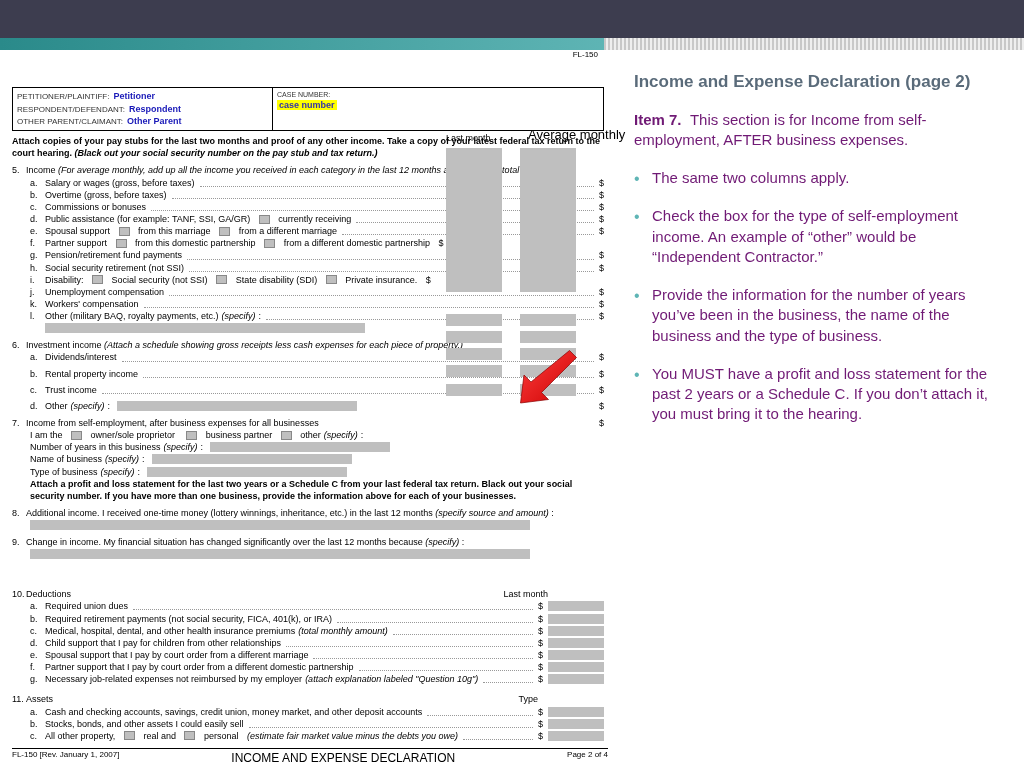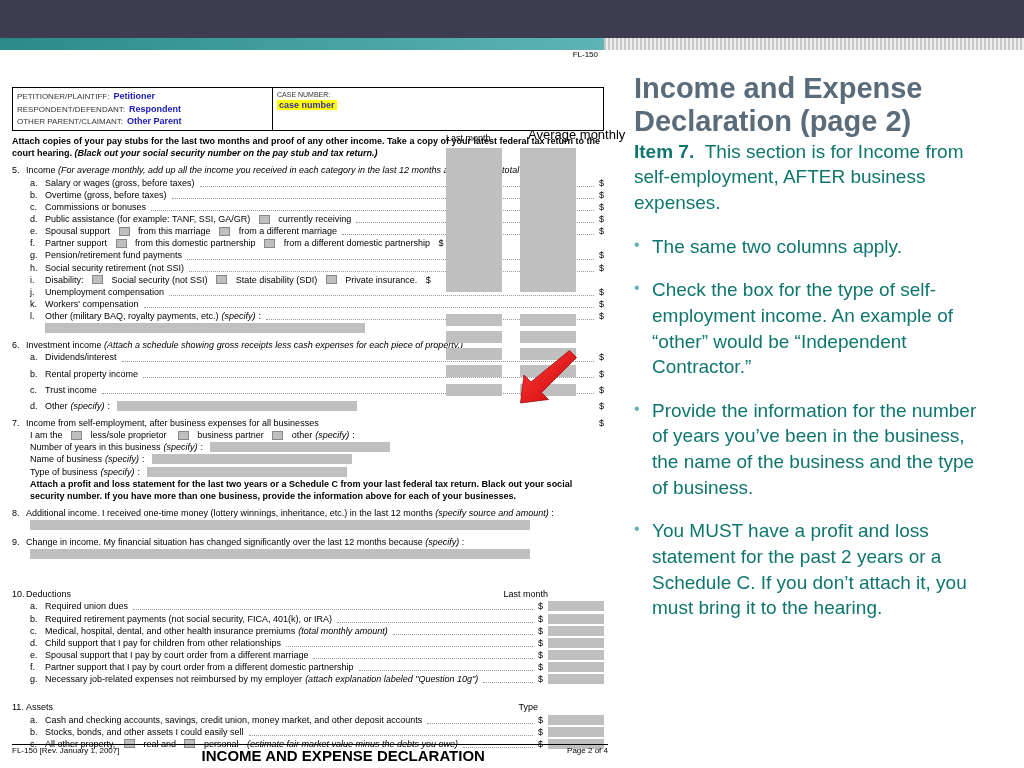--- a/index.html
+++ b/index.html
@@ -24,23 +24,23 @@
 .sh{font-weight:normal}
 .si{font-style:italic;font-weight:normal}
 .row{display:flex;align-items:center;gap:3px;padding-left:18px;min-height:12px}
 .row .let{width:12px}
 .dots{flex:1;border-bottom:1px dotted #999;margin:0 2px;height:8px}
 .chk{display:inline-block;width:11px;height:9px;background:#bfbfbf;border:1px solid #888;vertical-align:middle}
 .cols{position:absolute;left:446px;top:132px;font-size:9px;text-align:center}
 .col2{position:absolute;left:528px;top:126px;font-size:13px;text-align:left}
 .gray{background:#bfbfbf;display:inline-block;height:10px}
 .ftr{position:absolute;bottom:2px;left:12px;width:596px;border-top:1px solid #000;display:flex;justify-content:space-between;font-size:8px;padding-top:1px}
-.ftr .mid{font-weight:bold;font-size:15px}
-.title{color:#5a6b7a;font-weight:bold;font-size:29px;line-height:1.15;}
-.body{font-size:19px;color:#0f766e;line-height:1.35}
+.ftr .mid{font-weight:normal;font-size:12px}
+.title{color:#5a6b7a;font-weight:bold;font-size:17px;line-height:1.15;margin-bottom:18px}
+.body{font-size:15px;color:#701a75;line-height:1.35}
 .body b{font-weight:bold}
 .bl{margin-top:18px;padding-left:18px;position:relative}
 .bl::before{content:"•";position:absolute;left:0;color:#5fb5b5;font-size:16px}
 .arrow{position:absolute;left:510px;top:340px;width:70px;height:70px;pointer-events:none}
 .dol{color:#000}
 </style>
 </head>
 <body>
 
 <div class="topbar"></div>
@@ -156,21 +156,21 @@
       <div style="position:absolute;left:520px;top:314px;width:56px;height:12px;background:#bfbfbf"></div>
  <div style="position:absolute;left:446px;top:331px;width:56px;height:12px;background:#bfbfbf"></div>
       <div style="position:absolute;left:520px;top:331px;width:56px;height:12px;background:#bfbfbf"></div>
  <div style="position:absolute;left:446px;top:348px;width:56px;height:12px;background:#bfbfbf"></div>
       <div style="position:absolute;left:520px;top:348px;width:56px;height:12px;background:#bfbfbf"></div>
  <div style="position:absolute;left:446px;top:365px;width:56px;height:12px;background:#bfbfbf"></div>
       <div style="position:absolute;left:520px;top:365px;width:56px;height:12px;background:#bfbfbf"></div>
 
  <div class="sec">
   <div><span class="sn">7.</span><span class="sh">Income from self-employment, after business expenses for all businesses</span><span style="float:right" class="dol">$</span></div>
-  <div class="row"><span>I am the</span>&nbsp;<span class="chk"></span>&nbsp;<span>less/sole proprietor</span>&nbsp;&nbsp;<span class="chk"></span>&nbsp;<span>business partner</span>&nbsp;<span class="chk"></span>&nbsp;<span>other</span> <span class="si">(specify)</span> :</div>
+  <div class="row"><span>I am the</span>&nbsp;<span class="chk"></span>&nbsp;<span>owner/sole proprietor</span>&nbsp;&nbsp;<span class="chk"></span>&nbsp;<span>business partner</span>&nbsp;<span class="chk"></span>&nbsp;<span>other</span> <span class="si">(specify)</span> :</div>
   <div class="row"><span>Number of years in this business</span> <span class="si">(specify)</span>:<span class="gray" style="width:180px;margin-left:4px"></span></div>
   <div class="row"><span>Name of business</span> <span class="si">(specify)</span> :<span class="gray" style="width:200px;margin-left:4px"></span></div>
   <div class="row"><span>Type of business</span> <span class="si">(specify)</span> :<span class="gray" style="width:200px;margin-left:4px"></span></div>
   <div style="padding-left:18px;font-weight:bold">Attach a profit and loss statement for the last two years or a Schedule C from your last federal tax return. Black out your social security number. If you have more than one business, provide the information above for each of your businesses.</div>
  </div>
  <div style="position:absolute;left:446px;top:384px;width:56px;height:12px;background:#bfbfbf"></div>
       <div style="position:absolute;left:520px;top:384px;width:56px;height:12px;background:#bfbfbf"></div>
 
  <div class="sec">
   <div><span class="sn">8.</span><span class="sh">Additional income.</span> <span>I received one-time money (lottery winnings, inheritance, etc.) in the last 12 months</span> <span class="si">(specify source and amount)</span> :</div>
@@ -234,21 +234,21 @@
   <div class="row">
           <span class="let">g.</span>
           <span>Necessary job-related expenses not reimbursed by my employer</span>
           <span class="si">(attach explanation labeled "Question 10g")</span>
           <span class="dots"></span>
           <span class="dol">$</span>
           <span class="gray" style="width:56px;margin-left:2px"></span>
         </div>
  </div>
 
- <div class="sec" style="margin-top:16px">
+ <div class="sec" style="margin-top:8px">
   <div><span class="sn">11.</span><span class="sh">Assets</span><span style="float:right;margin-right:66px">Type</span></div>
   <div class="row">
           <span class="let">a.</span>
           <span>Cash and checking accounts, savings, credit union, money market, and other deposit accounts</span>
           <span class="dots"></span>
           <span class="dol">$</span>
           <span class="gray" style="width:56px;margin-left:2px"></span>
         </div>
   <div class="row">
           <span class="let">b.</span>

